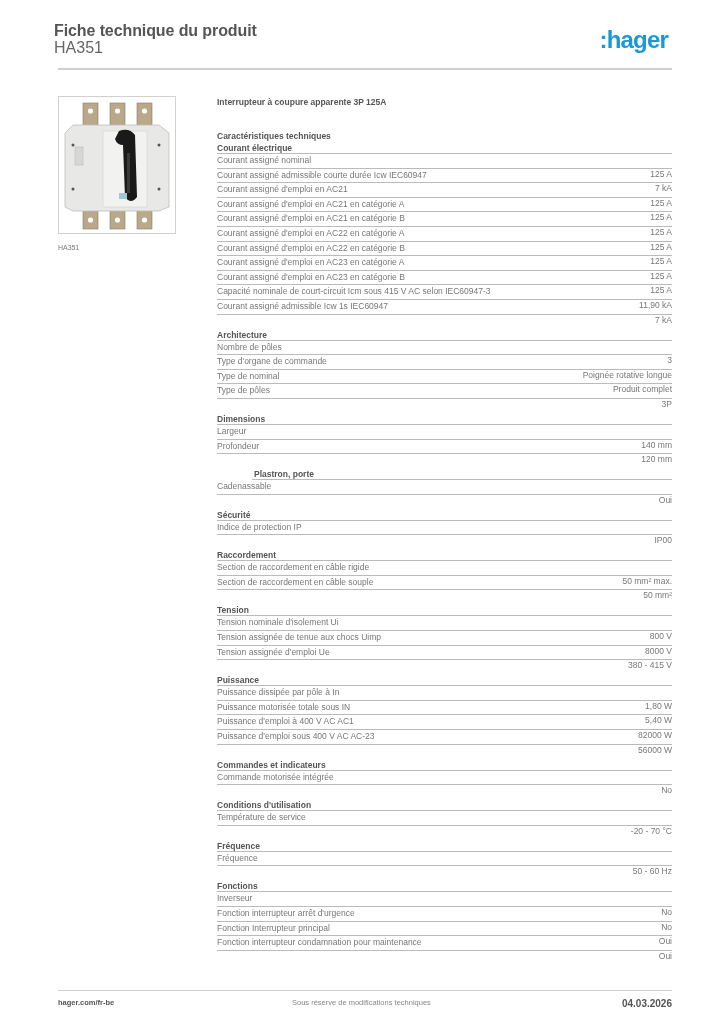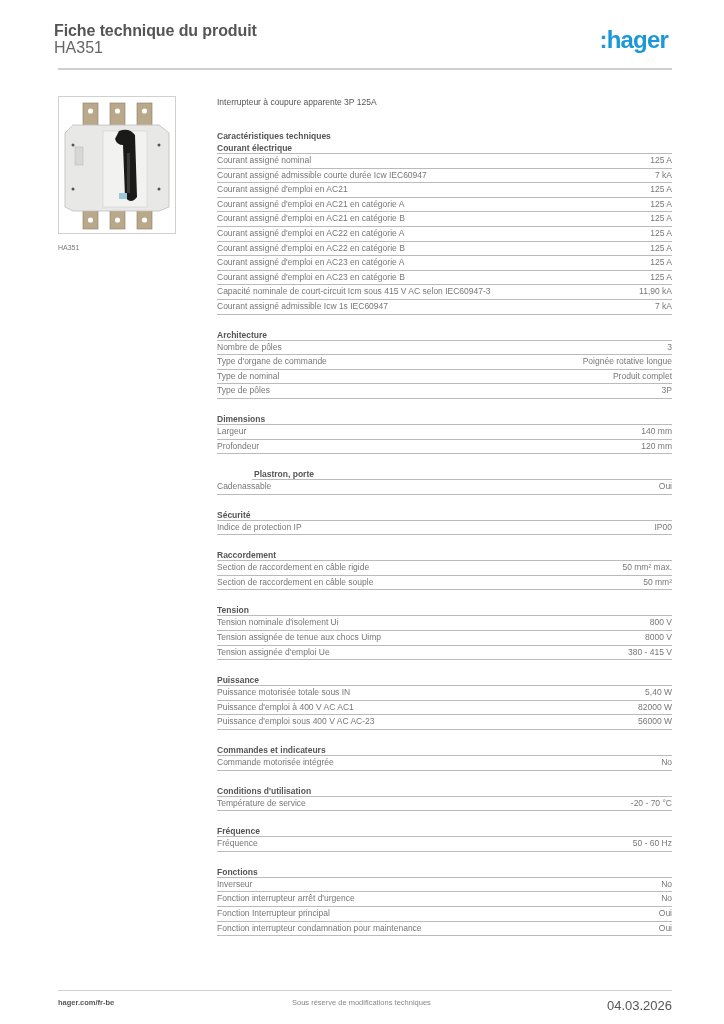--- a/index.html
+++ b/index.html
@@ -9,35 +9,35 @@
   .header { position: absolute; left: 54px; top: 20px; width: 614px; height: 50px; }
   .doc-title { position: absolute; left: 0; top: 2px; font-size: 16px; font-weight: bold; color: #555; letter-spacing: -0.1px; }
   .doc-subtitle { position: absolute; left: 0; top: 19px; font-size: 16px; color: #666; }
   .logo { position: absolute; right: 0; top: 6px; font-size: 24px; font-weight: bold; color: #1c97d8; letter-spacing: -0.8px; }
   .header-rule { position: absolute; left: 58px; top: 68px; width: 614px; height: 2px; background: #cfcfcf; }
 
   .product-image-box { position: absolute; left: 58px; top: 96px; width: 118px; height: 138px; border: 1px solid #d0d0d0; background: #fff; overflow: hidden; }
   .image-caption { position: absolute; left: 58px; top: 244px; font-size: 7px; color: #777; }
 
   .content { position: absolute; left: 217px; top: 96px; width: 455px; }
-  .product-desc { font-size: 8.5px; font-weight: normal; color: #555; height: 12px; line-height: 12px; }
+  .product-desc { font-size: 8.5px; font-weight: bold; color: #555; height: 12px; line-height: 12px; }
   .section-main { font-size: 8.5px; font-weight: bold; color: #555; margin-top: 22px; height: 12px; line-height: 12px; }
 
   .group { margin-top: 14px; }
   .group.first { margin-top: 0; }
   .group-title { font-size: 8.5px; font-weight: bold; color: #555; height: 12px; line-height: 12px; border-bottom: 1px solid #bbb; padding-bottom: 1px; }
   .group-title.indent { padding-left: 2px; margin-left: 35px; }
-  .row { display: flex; justify-content: space-between; font-size: 8.5px; color: #777; height: 14.6px; line-height: 13.6px; border-bottom: 1px solid #bbb; }
+  .row { display: flex; justify-content: space-between; font-size: 8.5px; color: #777; height: 14.6px; line-height: 13.6px; border-bottom: 1px solid #bbb; flex-direction: column; }
   .row .label { white-space: nowrap; }
   .row .value { white-space: nowrap; text-align: right; }
 
   .footer-rule { position: absolute; left: 58px; top: 990px; width: 614px; height: 1px; background: #d0d0d0; }
   .footer-left { position: absolute; left: 58px; top: 998px; font-size: 7.5px; font-weight: bold; color: #555; }
   .footer-center { position: absolute; left: 292px; top: 998px; font-size: 7.5px; color: #888; }
-  .footer-right { position: absolute; right: 52px; top: 998px; font-size: 13px; font-weight: normal; color: #555; margin-left: 48px; }
+  .footer-right { position: absolute; right: 52px; top: 998px; font-size: 10px; font-weight: bold; color: #555; margin-left: 48px; }
 </style>
 </head>
 <body>
 
 <div class="header">
   <div class="doc-title">Fiche technique du produit</div>
   <div class="doc-subtitle">HA351</div>
   <div class="logo">:hager</div>
 </div>
 <div class="header-rule"></div>
@@ -191,20 +191,24 @@
           <span class="value">8000 V</span>
         </div>
         <div class="row">
           <span class="label">Tension assignée d'emploi Ue</span>
           <span class="value">380 - 415 V</span>
         </div>
       </div>
       <div class="group">
         <div class="group-title">Puissance</div>
         <div class="row">
+          <span class="label">Puissance dissipée par pôle à In</span>
+          <span class="value">1,80 W</span>
+        </div>
+        <div class="row">
           <span class="label">Puissance motorisée totale sous IN</span>
           <span class="value">5,40 W</span>
         </div>
         <div class="row">
           <span class="label">Puissance d'emploi à 400 V AC  AC1</span>
           <span class="value">82000 W</span>
         </div>
         <div class="row">
           <span class="label">Puissance d'emploi sous  400 V  AC AC-23</span>
           <span class="value">56000 W</span>

